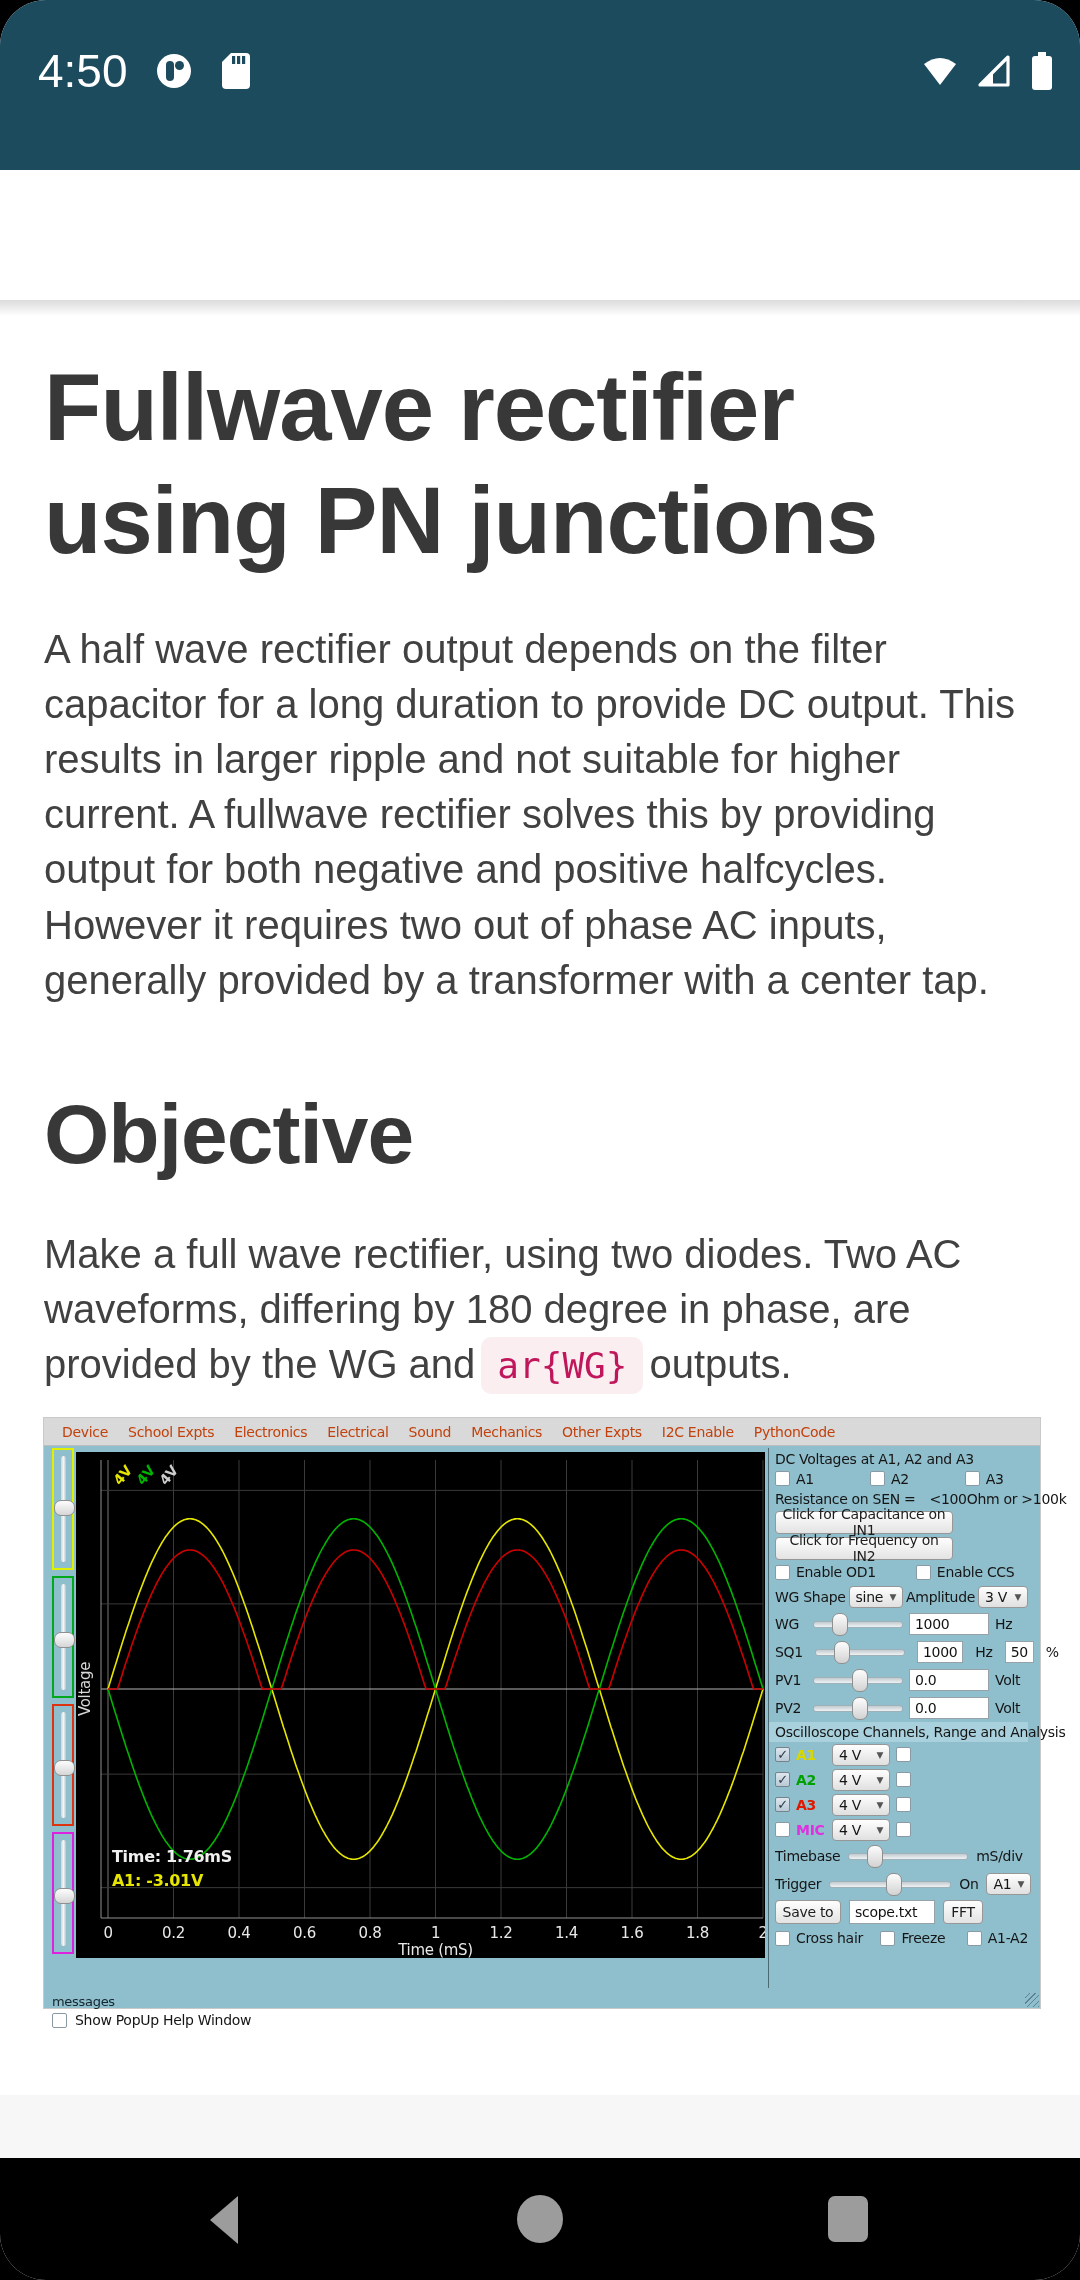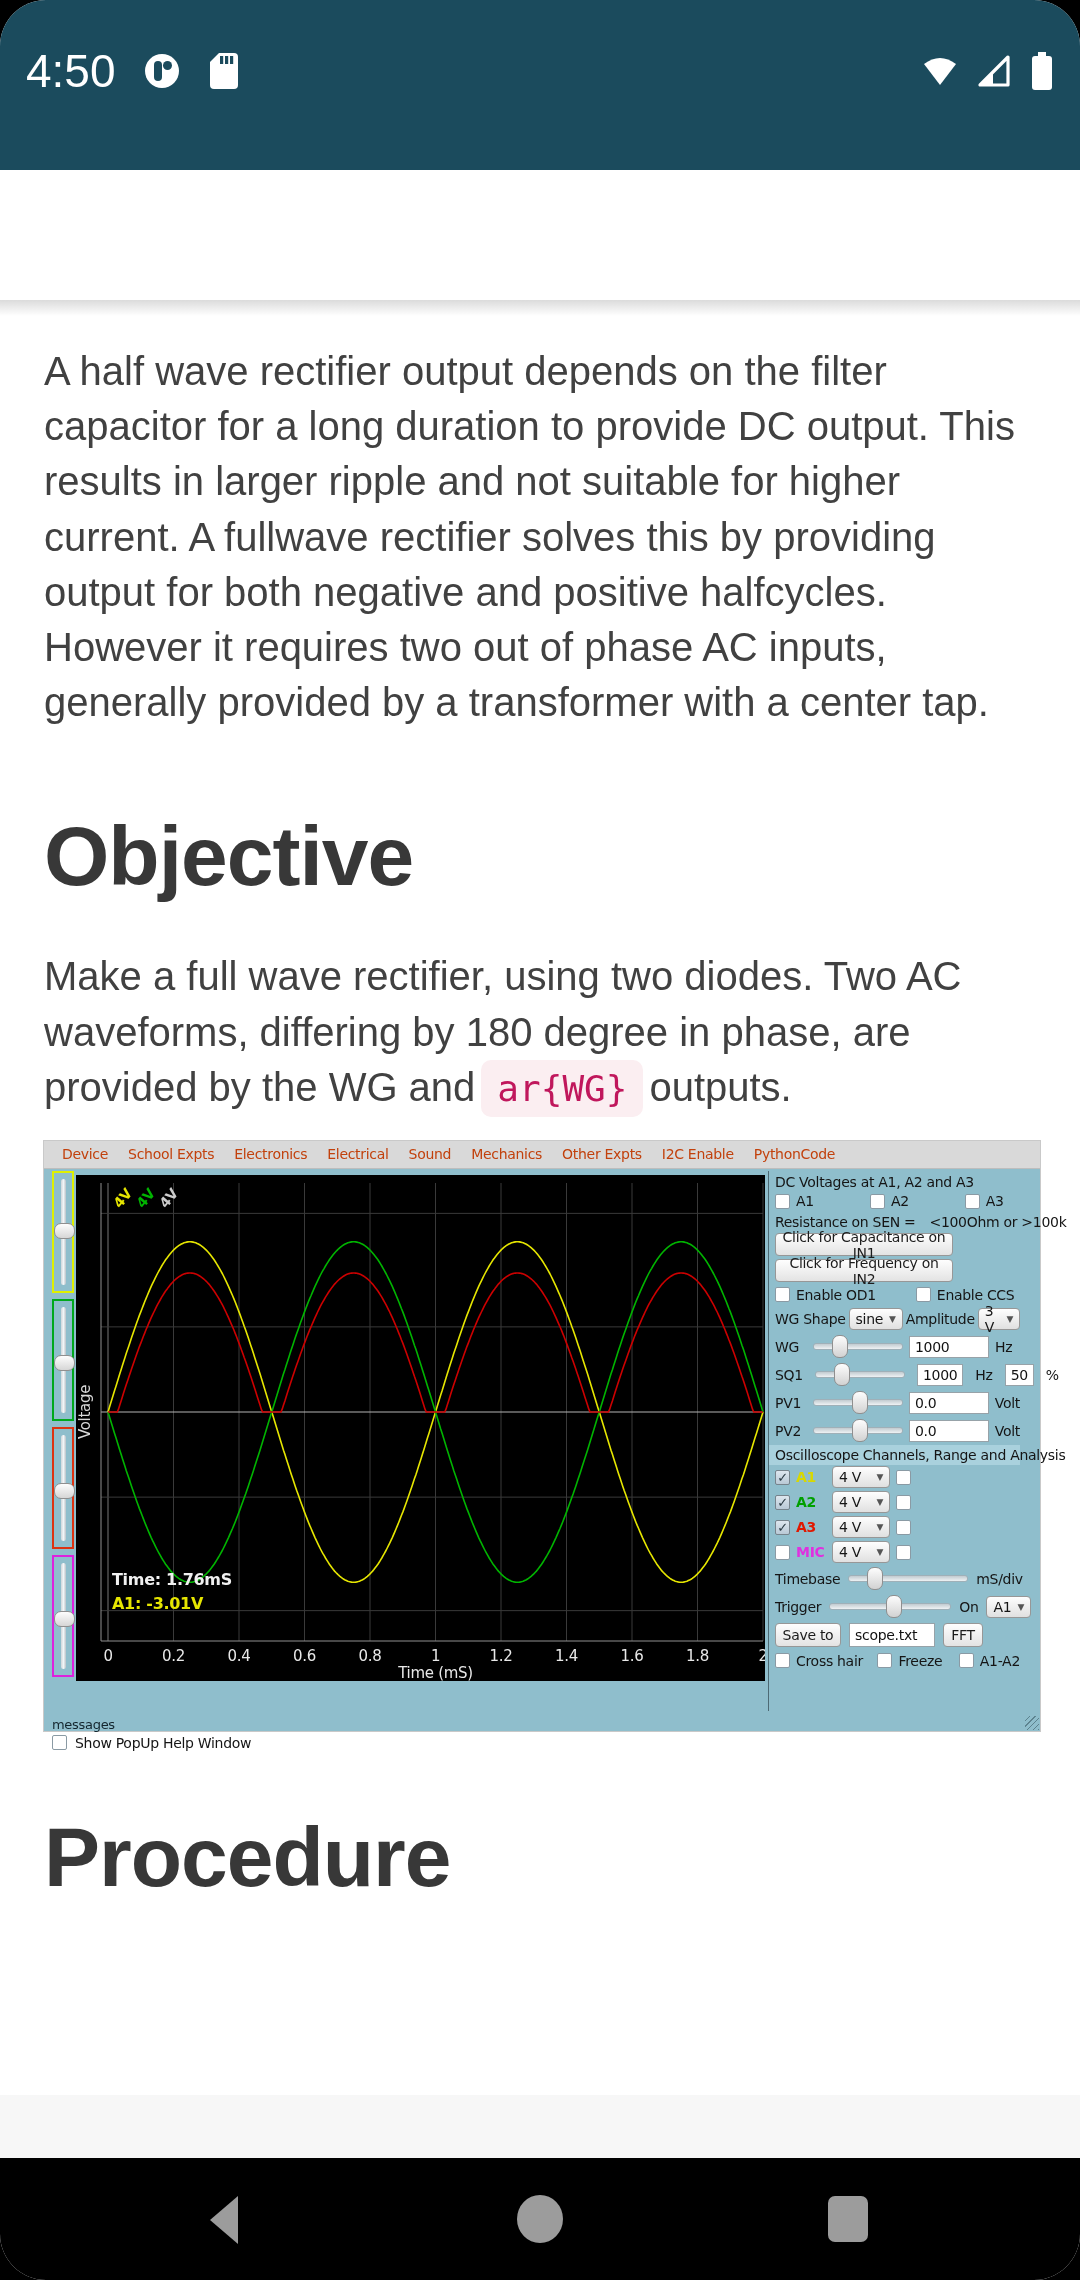--- a/index.html
+++ b/index.html
@@ -4,21 +4,21 @@
 <style>
   html,body{margin:0;padding:0;background:#000;}
   .phone{position:relative;width:1080px;height:2280px;background:#000;overflow:hidden;
          font-family:"Liberation Sans",sans-serif;}
   .screen{position:absolute;inset:0;background:#fff;border-radius:46px;overflow:hidden;}
 
   
   .status-bar{position:absolute;left:0;top:0;width:1080px;height:170px;
               display:flex;align-items:center;padding:0 26px;box-sizing:border-box;}
   .status-left{display:flex;align-items:center;gap:26px;margin-top:-28px;}
-  .status-time{color:#fff;font-size:46px;font-weight:400;letter-spacing:0px;}
+  .status-time{color:#fff;font-size:46px;font-weight:400;letter-spacing:0px;margin-left:12px;}
   .status-right{margin-left:auto;display:flex;align-items:center;gap:16px;margin-top:-28px;}
   .sicon{display:inline-flex}
 
   
   .tab-bar{position:absolute;left:0;top:170px;width:1080px;height:130px;background:#fff;}
   .tab{position:absolute;top:0;height:130px;width:540px;display:flex;align-items:center;justify-content:center;
        font-size:37px;font-weight:700;letter-spacing:2px;cursor:pointer;}
   .tab-underline{position:absolute;right:0;bottom:0;width:540px;height:9px;}
   .tab-shadow{position:absolute;left:0;top:300px;width:1080px;height:16px;
               background:linear-gradient(to bottom,rgba(0,0,0,0.14),rgba(0,0,0,0));}
@@ -46,21 +46,21 @@
   .vslider-box{position:absolute;left:8px;width:22px;height:122px;border:2px solid;box-sizing:border-box;
                display:flex;align-items:center;justify-content:center;}
   .vgroove{width:5px;height:106px;background:linear-gradient(to right,#cfd6da,#f2f5f7,#b9c2c8);
            border-radius:3px;position:relative;}
   .vknob{position:absolute;left:-7px;width:19px;height:14px;background:linear-gradient(#fdfdfd,#d6d6d6);
          border:1px solid #8f8f8f;border-radius:7px;}
 
   .scope-black{position:absolute;left:32px;top:34px;width:689px;height:506px;background:#000;}
 
   .right-panel{position:absolute;left:724px;top:30px;width:272px;height:514px;
-               border-left:1px solid #4d6a74;padding:2px 20px 0 6px;box-sizing:border-box;
+               border-left:1px solid #4d6a74;padding:2px 12px 0 6px;box-sizing:border-box;
                display:flex;flex-direction:column;}
   .prow{display:flex;align-items:center;flex:0 0 auto;}
   .ptext{white-space:nowrap;}
   .cb{width:15px;height:15px;background:#fff;border:1px solid #8a9aa4;border-radius:2px;
       display:inline-flex;align-items:center;justify-content:center;flex:0 0 auto;
       font-size:13px;color:#2b3a44;cursor:pointer;box-sizing:border-box;}
   .cb.checked{background:linear-gradient(#dde6ee,#b9c9d6);border-color:#76838c;}
   .gbtn{background:linear-gradient(#fefefe,#e3e3e3);border:1px solid #979797;border-radius:4px;
         font-size:14px;letter-spacing:-0.3px;color:#1c1c1c;display:inline-flex;align-items:center;
         justify-content:center;cursor:pointer;box-sizing:border-box;font-family:inherit;}
@@ -133,20 +133,21 @@
           <rect x="8" y="2" width="8" height="5" fill="#fff"></rect>
           <rect x="2" y="6" width="20" height="34" rx="3" fill="#fff"></rect>
         </svg>
       </span>
     </div>
   </div>
 
   <div class="tab-shadow"></div>
 
   <div class="article">
+    <h1>Fullwave rectifier using PN junctions</h1>
     <p>A half wave rectifier output depends on the filter capacitor for a long duration to provide DC output. This results in larger ripple and not suitable for higher current. A fullwave rectifier solves this by providing output for both negative and positive halfcycles. However it requires two out of phase AC inputs, generally provided by a transformer with a center tap.</p>
     <h2>Objective</h2>
     <p><span>Make a full wave rectifier, using two diodes. Two AC waveforms, differing by 180 degree in phase, are provided by the WG and</span><span class="code-chip" style="color: rgb(192, 23, 92); background-color: rgb(251, 238, 241);">ar{WG}</span><span>outputs.</span></p>
 
     <div class="scope-shot">
       <div class="menu-bar">
         <span class="menu-item">Device</span>
         <span class="menu-item">School Expts</span>
         <span class="menu-item">Electronics</span>
         <span class="menu-item">Electrical</span>

